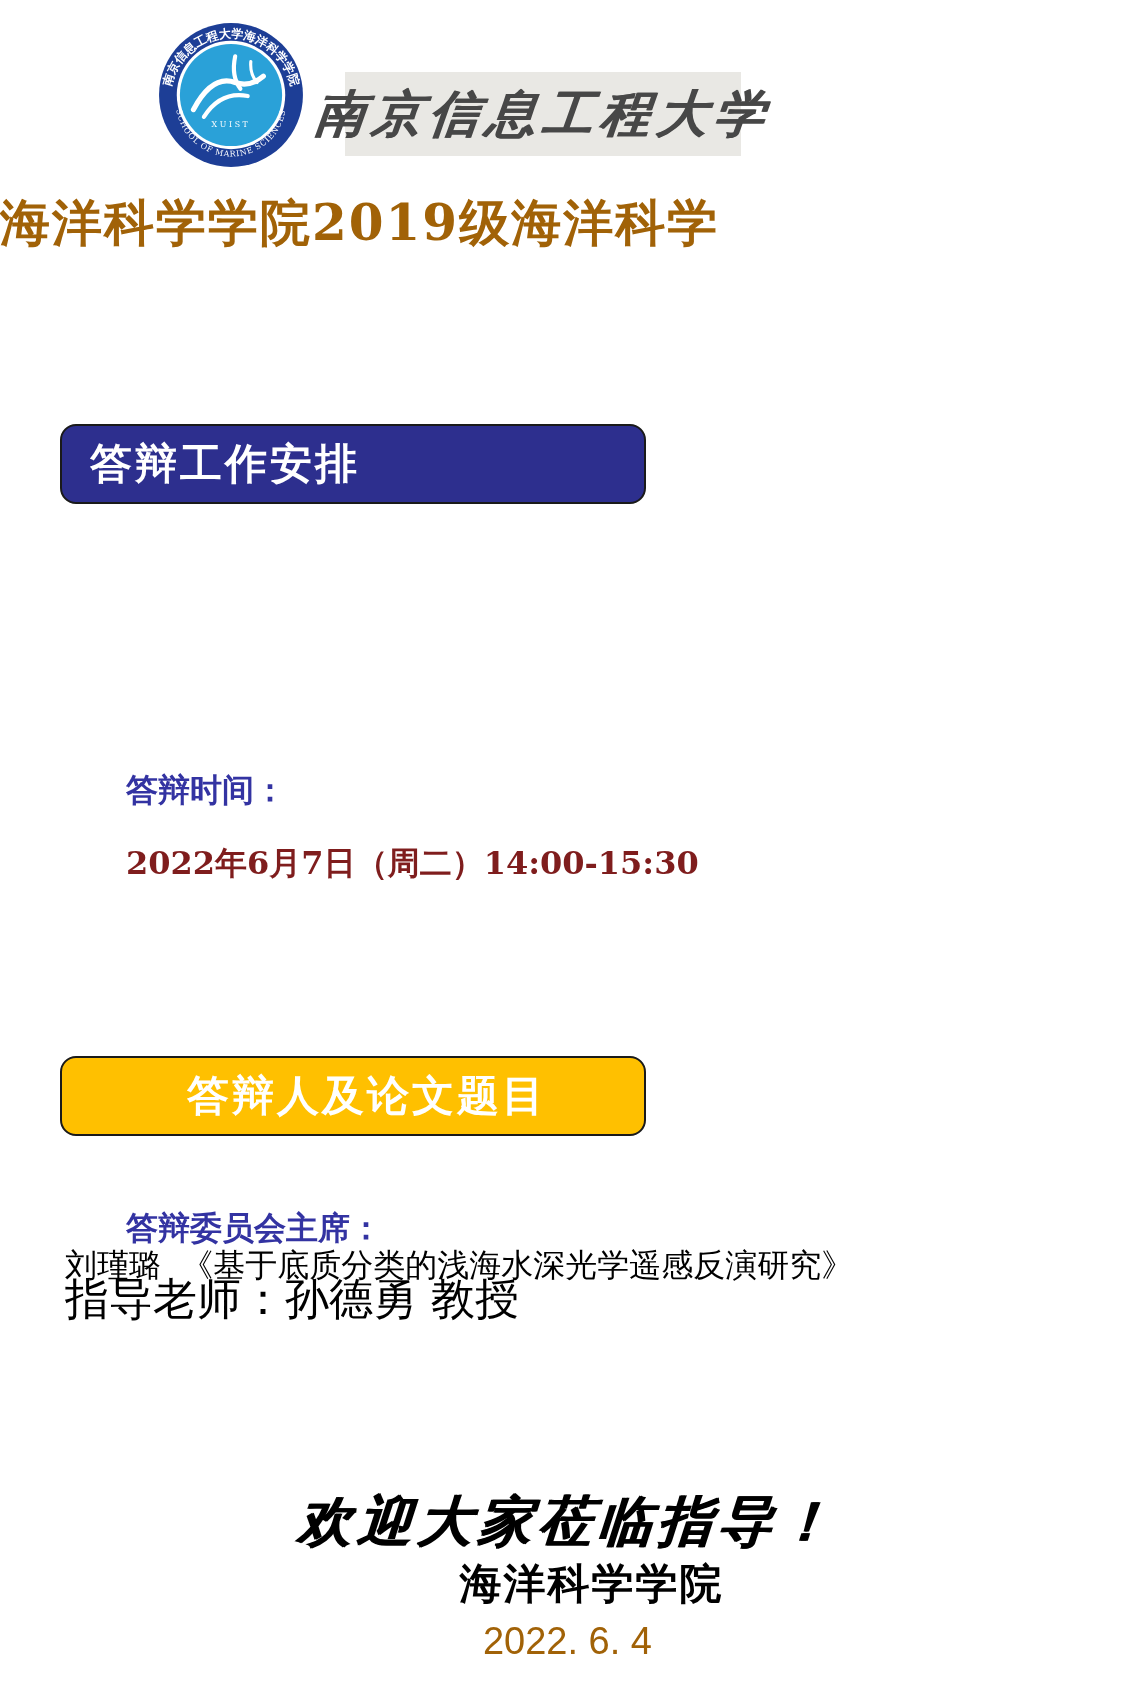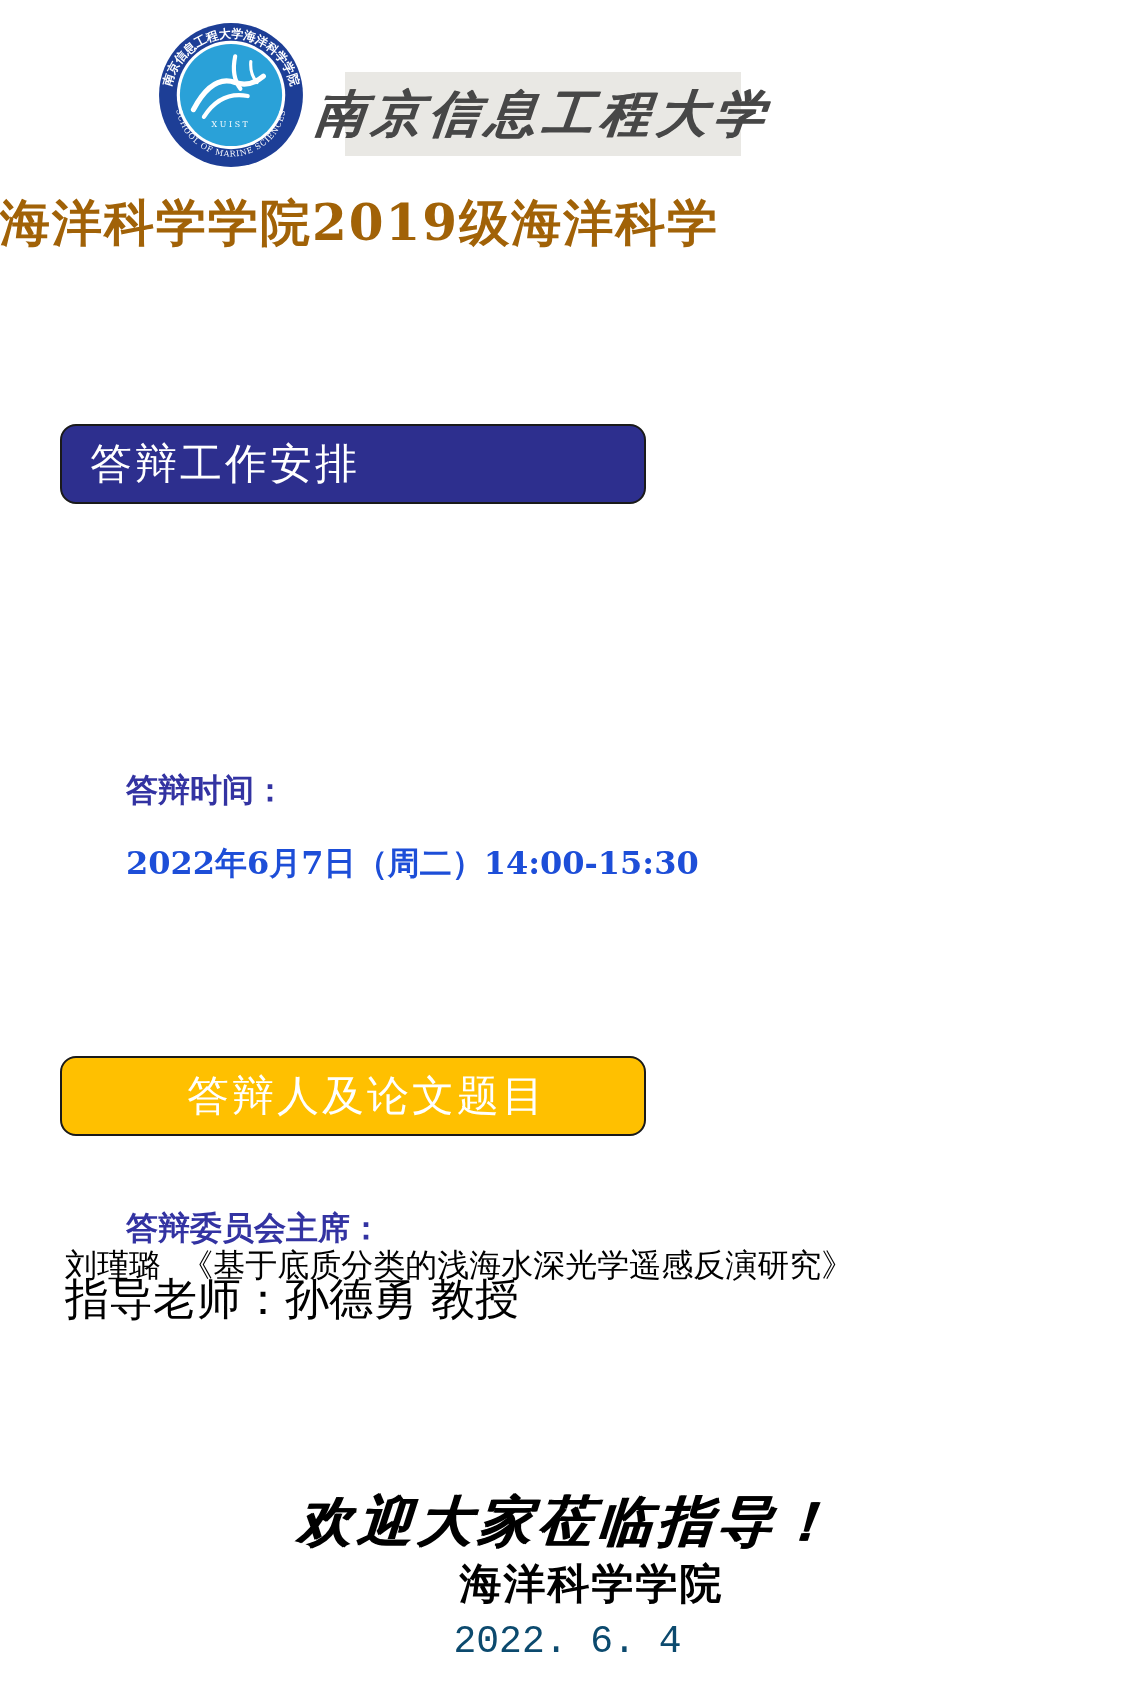--- a/index.html
+++ b/index.html
@@ -54,39 +54,39 @@
     position: absolute;
     left: 60px;
     width: 586px; height: 80px;
     border: 2px solid #1a1a1a;
     border-radius: 16px;
     box-sizing: border-box;
     display: flex; align-items: center;
     padding-left: 28px;
     color: #ffffff;
     font-size: 42px;
-    font-weight: normal;
+    font-weight: bold;
     letter-spacing: 3px;
     white-space: nowrap;
   }
   .banner.blue   { top: 424px;  background: #2d2f8e; }
   .banner.yellow { top: 1056px; background: #ffc000; justify-content: center; }
 
   
   .info {
     position: absolute;
     left: 65px; top: 535px;
     font-size: 32px;
     line-height: 73px;
     color: #000;
     white-space: pre-wrap;
   }
   .info-row { white-space: pre-wrap; }
   .info-label { color: #3333a2; font-weight: bold; }
-  .info-value { color: #1d4ed8; }
+  .info-value { color: #7f1d1d; }
   .info-value.bold { font-weight: bold; }
 
   
   .thesis-line {
     position: absolute;
     left: 65px; top: 1196px;
     font-size: 32px;
     color: #000;
     white-space: pre-wrap;
     margin-top: 48px;
@@ -125,22 +125,22 @@
     color: #000;
     letter-spacing: 2px;
     margin-left: 24px;
   }
   .footer-date {
     position: absolute;
     left: 0; top: 1620px;
     width: 100%;
     text-align: center;
     font-size: 38px;
-    font-family: Liberation Mono, monospace;
-    color: #0c4a6e;
+    font-family: Liberation Sans, sans-serif;
+    color: #a16207;
     white-space: pre;
   }
 </style>
 </head>
 <body>
 
 <div class="page">
 
   <svg class="logo" viewBox="0 0 140 140">
     <circle cx="70" cy="70" r="69" fill="#1d3e96"></circle>

